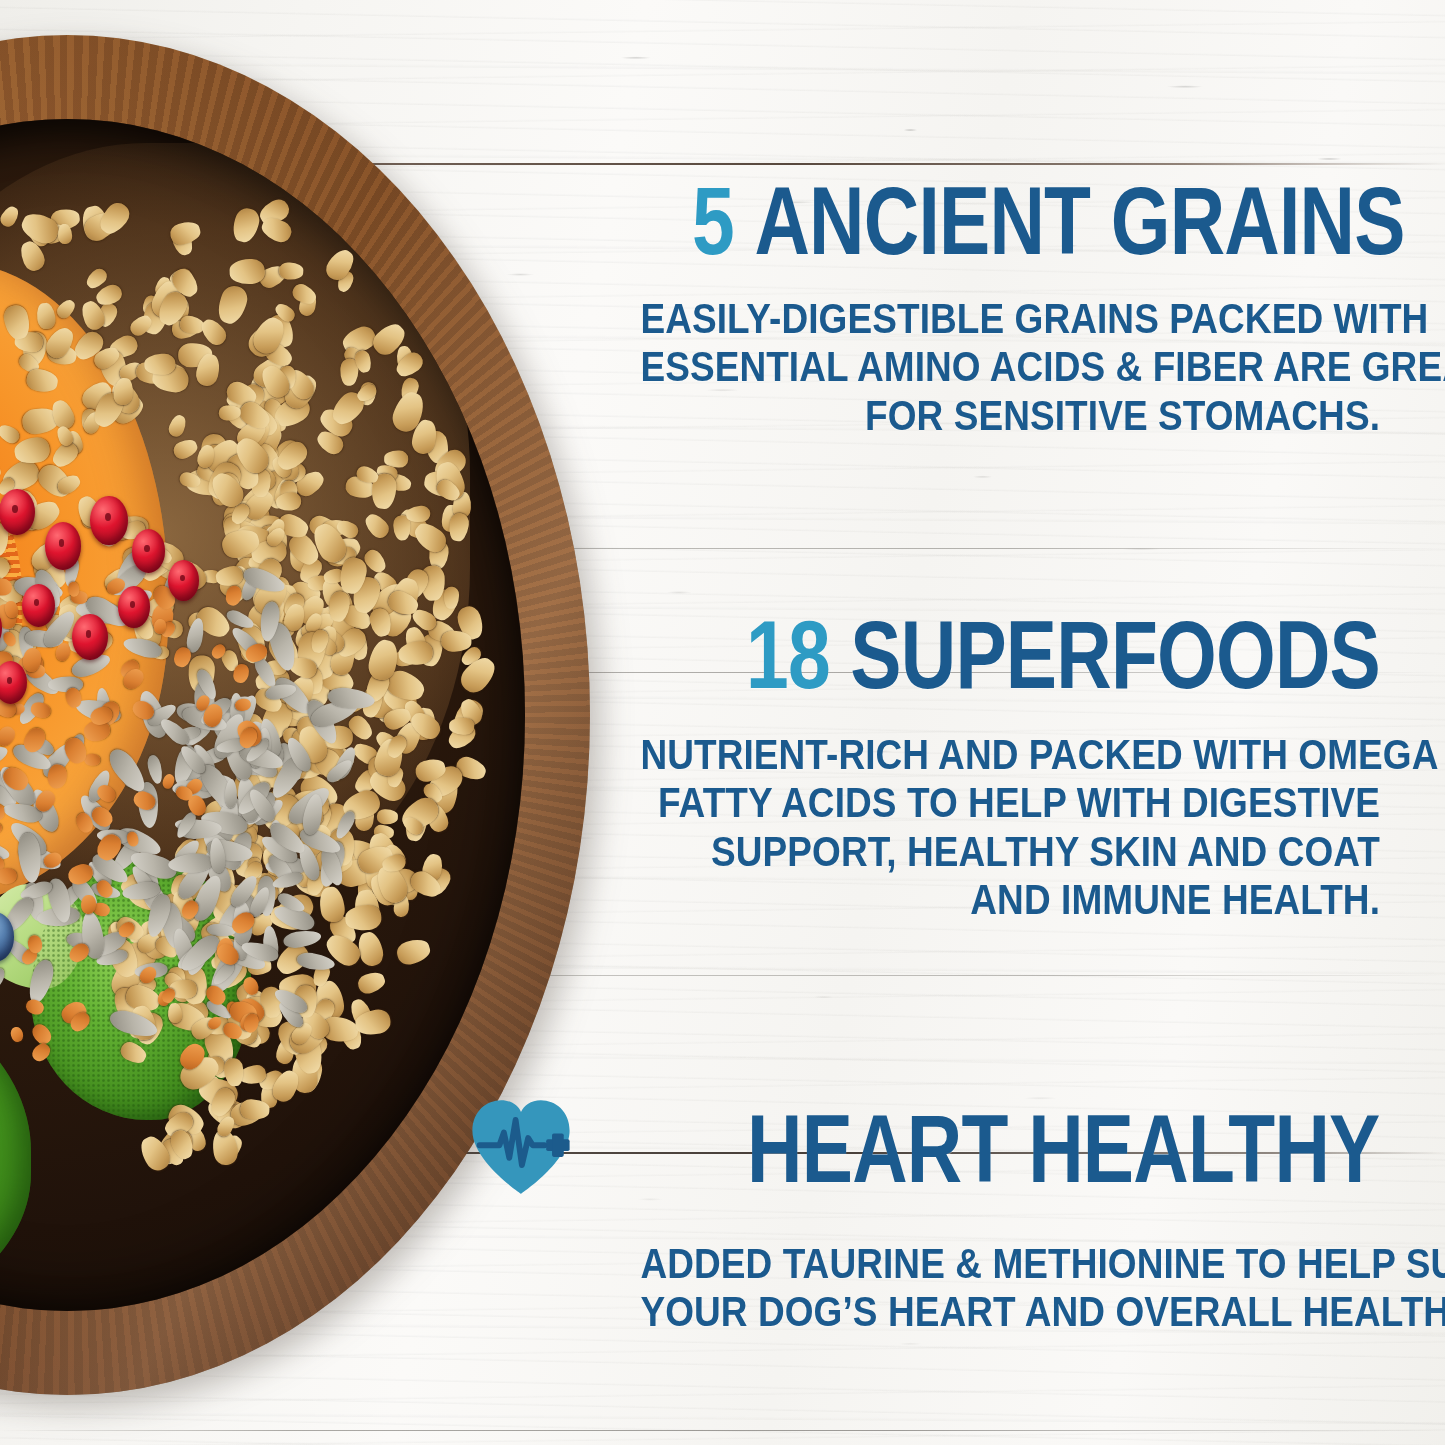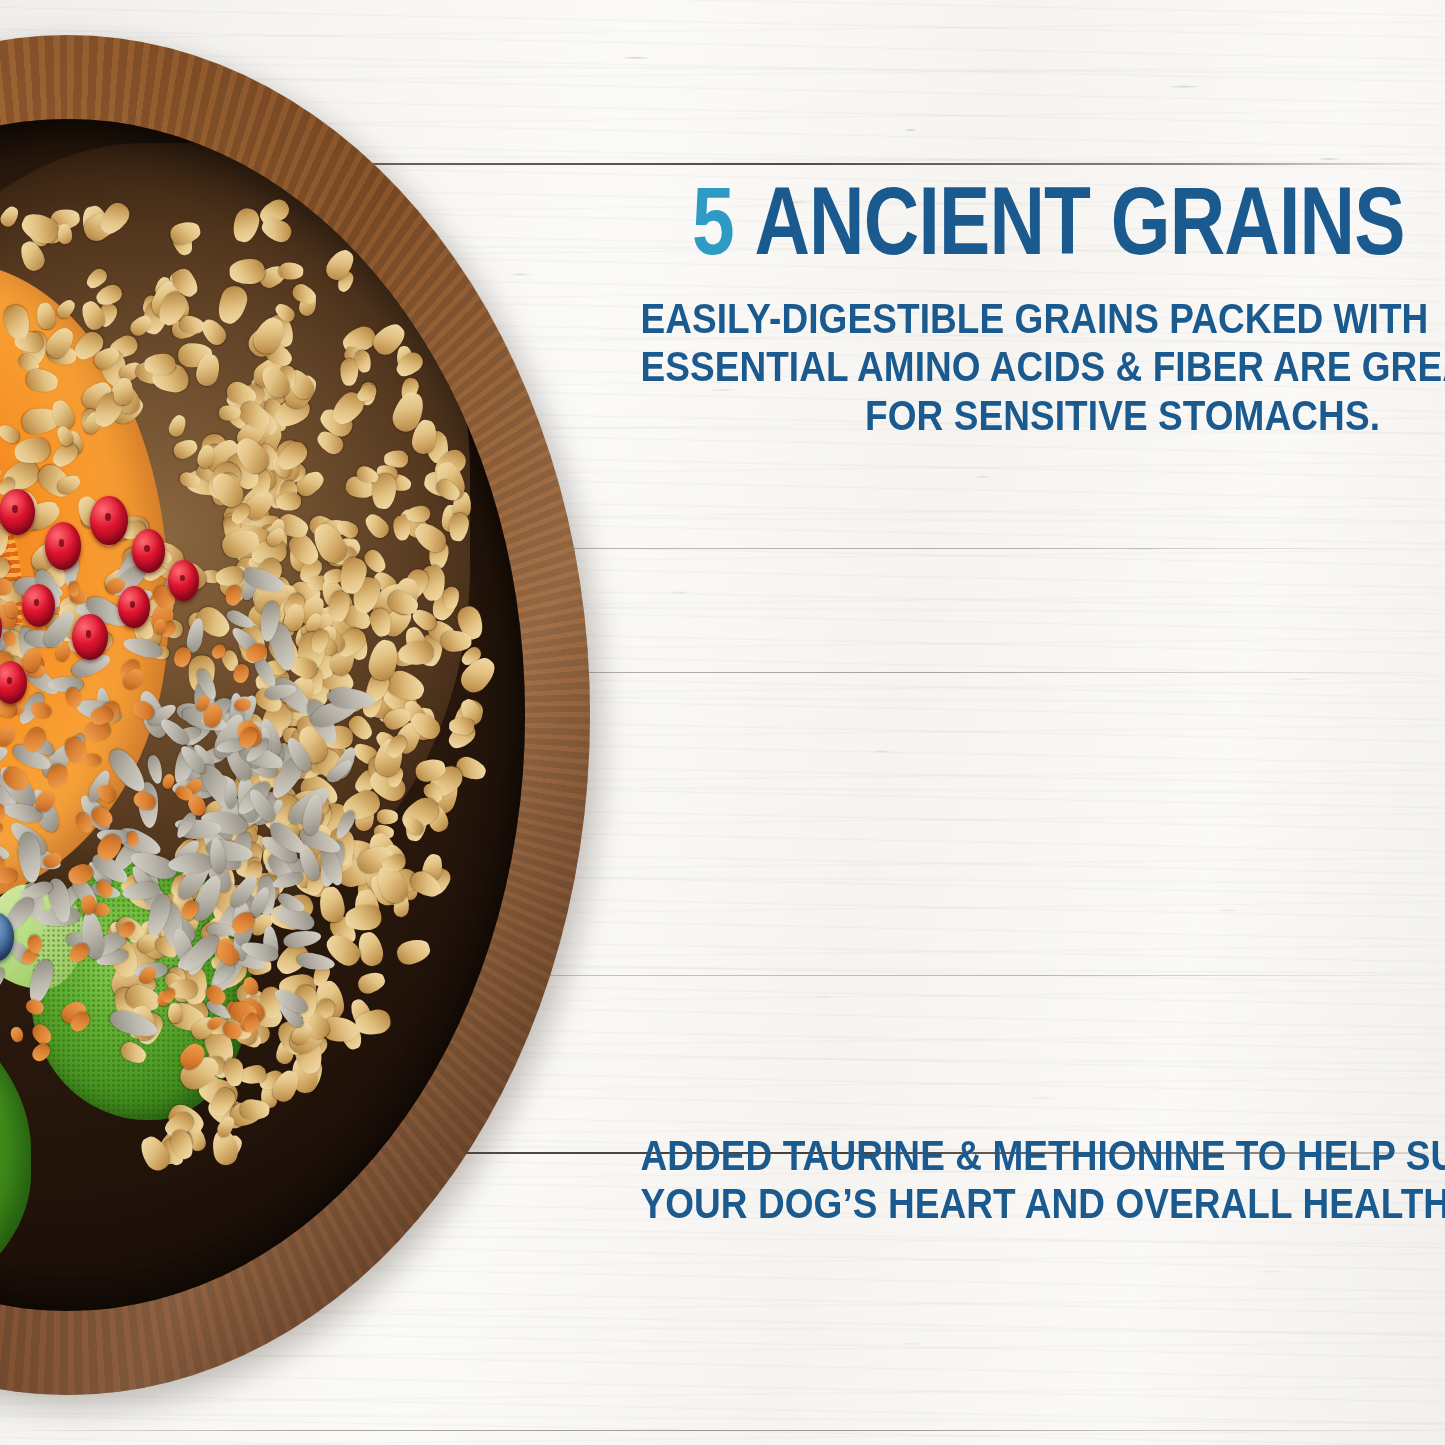--- a/index.html
+++ b/index.html
@@ -1210,22 +1210,42 @@
       <h2 class="headline">
         <span class="num">5&nbsp;</span><span>ANCIENT GRAINS</span>
       </h2>
       <p class="body-copy">
         <span>EASILY-DIGESTIBLE GRAINS PACKED WITH</span>
         <span>ESSENTIAL AMINO ACIDS &amp; FIBER ARE GREAT</span>
         <span>FOR SENSITIVE STOMACHS.</span>
       </p>
     </div>
 
+    <div class="block" id="blk-super">
+      <h2 class="headline">
+        <span class="num">18&nbsp;</span><span>SUPERFOODS</span>
+      </h2>
+      <p class="body-copy">
+        <span>NUTRIENT-RICH AND PACKED WITH OMEGA</span>
+        <span>FATTY ACIDS TO HELP WITH DIGESTIVE</span>
+        <span>SUPPORT, HEALTHY SKIN AND COAT</span>
+        <span>AND IMMUNE HEALTH.</span>
+      </p>
+    </div>
 
     <div class="block" id="blk-heart">
+      <div class="head-row">
+        <svg class="heart-icon" viewBox="0 0 120 112" aria-hidden="true">
+          <path d="M60 108 C60 108 6 72 6 38 C6 16 22 4 38 4 C49 4 57 10 60 17 C63 10 71 4 82 4 C98 4 114 16 114 38 C114 72 60 108 60 108 Z" fill="#3596bc"></path>
+          <path d="M14 54 H36 L41 40 L47 68 L54 26 L61 76 L68 46 L73 54 H86" fill="none" stroke="#1c5b8c" stroke-width="6.5" stroke-linecap="round" stroke-linejoin="round"></path>
+          <rect x="88" y="47.5" width="26" height="13" rx="2" fill="#1c5b8c"></rect>
+          <rect x="94.5" y="41" width="13" height="26" rx="2" fill="#1c5b8c"></rect>
+        </svg>
+        <h2 class="headline" style="transform:scaleX(.80);transform-origin:100% 50%;">HEART HEALTHY</h2>
+      </div>
       <p class="body-copy">
         <span>ADDED TAURINE &amp; METHIONINE TO HELP SUPPORT</span>
         <span>YOUR DOG’S HEART AND OVERALL HEALTH.</span>
       </p>
     </div>
 
   </div>
 </div>
 
 </body></html>

